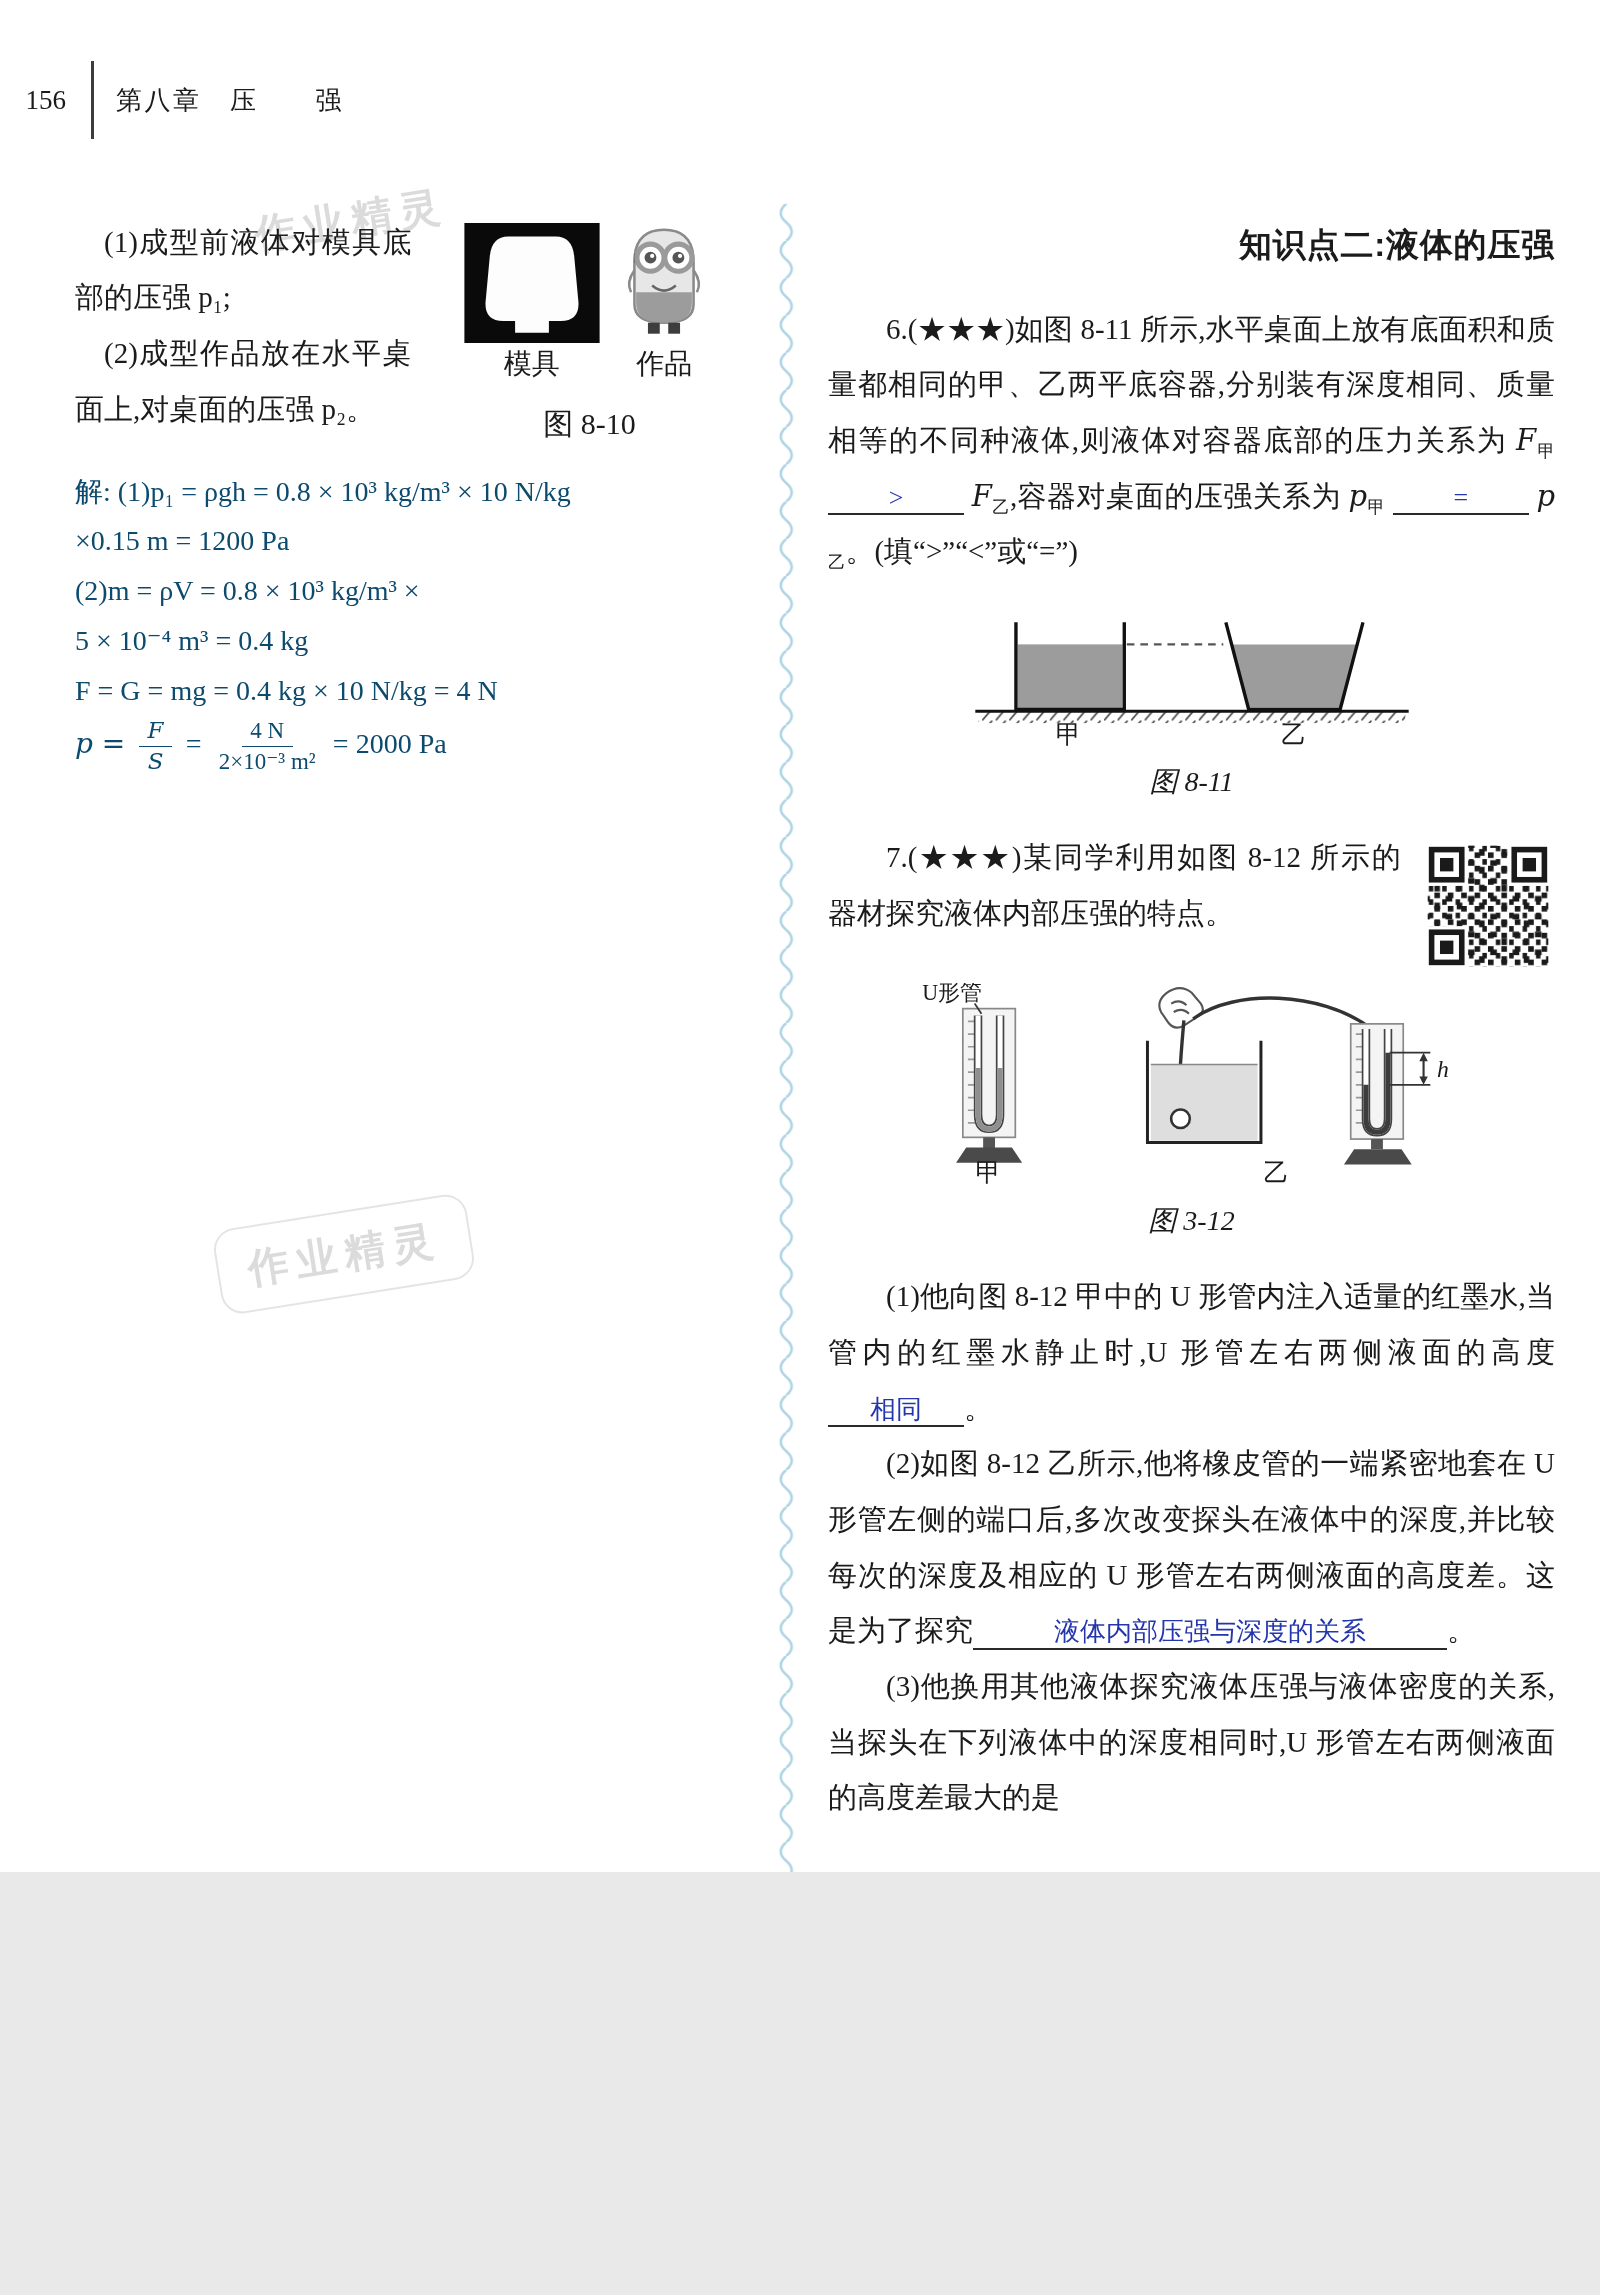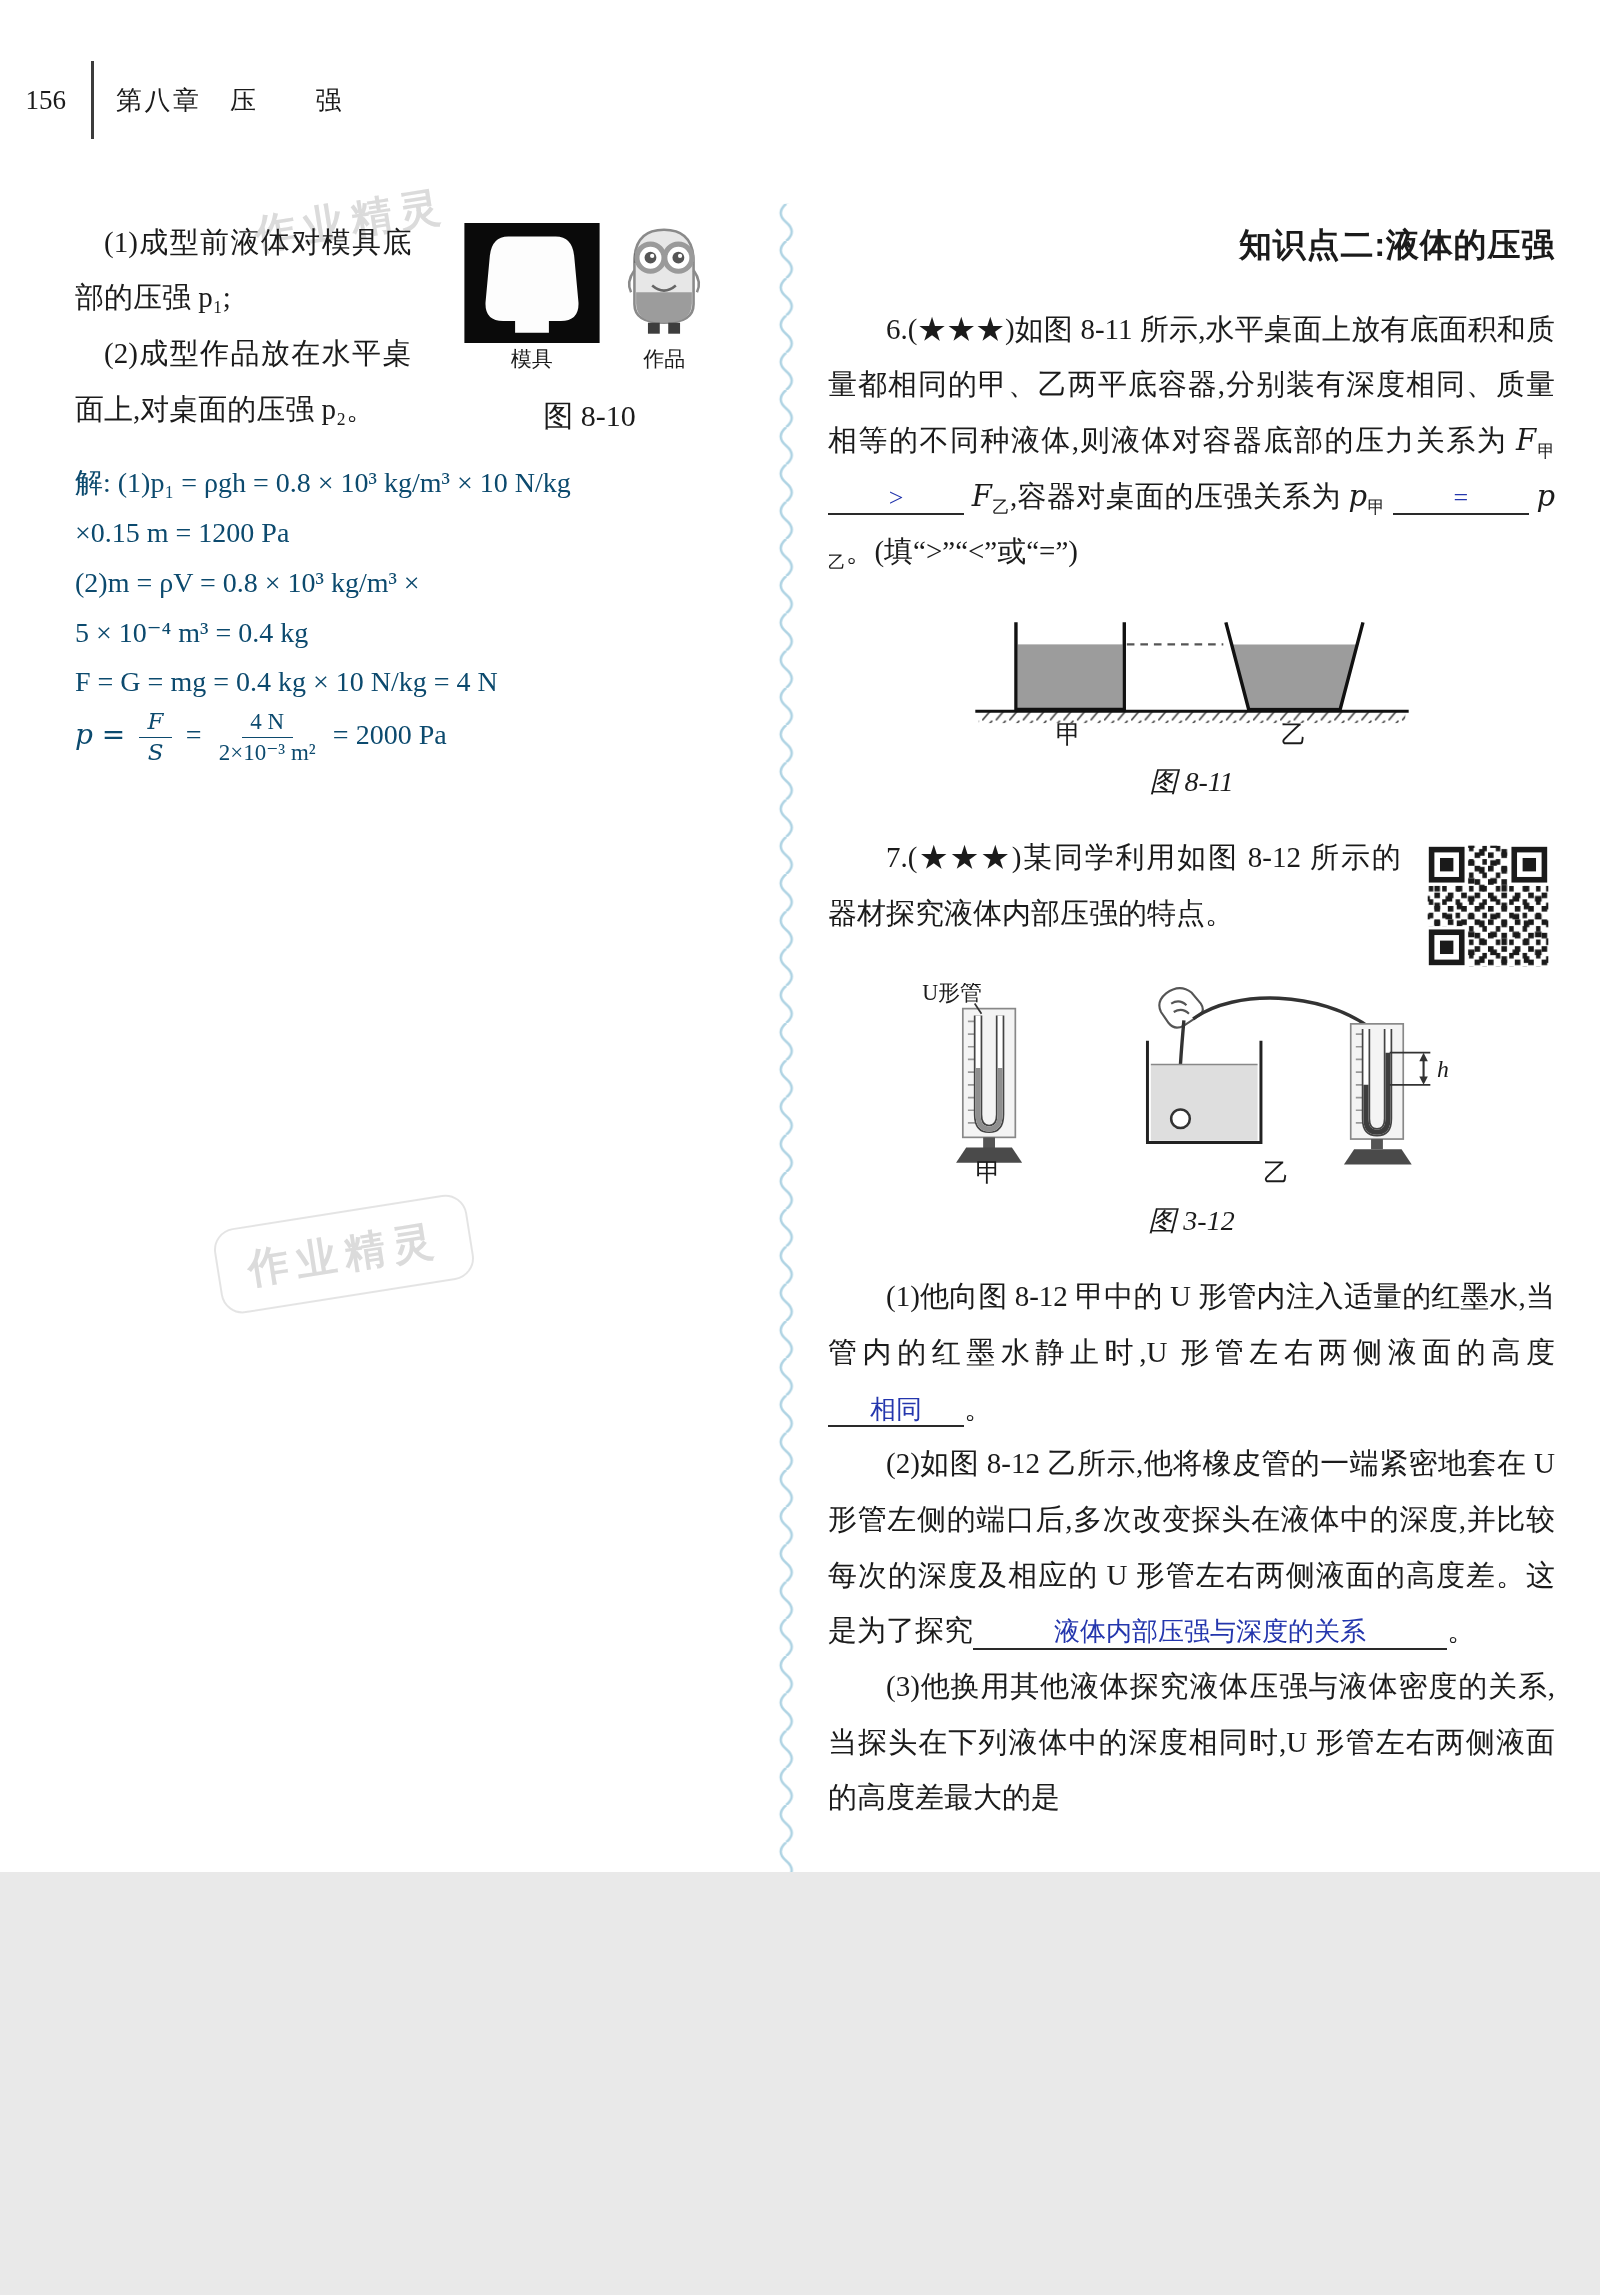--- a/index.html
+++ b/index.html
@@ -18,21 +18,21 @@
   .divider{position:absolute;left:771px;top:203px;width:25.4px;height:1965px;}
 
   .para{margin:0;text-indent:2em;}
   .subq{margin:0;text-indent:1em;}
 
   .prob5-row{display:flex;gap:8.5px;margin-top:1.7px;}
   .prob5-qs{flex:1;}
   .fig810{width:339px;flex:none;padding-top:8.5px;}
   .fig810-imgs{display:flex;gap:13.6px;align-items:flex-end;justify-content:center;}
   .fig-item{display:flex;flex-direction:column;align-items:center;gap:3.4px;}
-  .fig-label{font-size:21px;line-height:1.2;text-indent:0;}
+  .fig-label{font-size:28px;line-height:1.2;text-indent:0;}
   .fig810 .fig-caption{text-align:center;font-size:30px;margin-top:15.2px;text-indent:0;}
 
   .solution{color:#0c4a6e;margin-top:13.6px;font-size:28px;line-height:1.78;}
   .sol-line{margin:0;text-indent:0;}
   .frac{display:inline-flex;flex-direction:column;align-items:center;vertical-align:middle;margin:0 6.8px;font-size:0.82em;line-height:1.3;}
   .frac .num{border-bottom:1.7px solid currentColor;padding:0 8.5px;}
   .frac .den{padding:0 3.4px;}
 
   .kp-heading{font-family:"Liberation Sans","DejaVu Sans",sans-serif;font-weight:bold;
               font-size:33px;margin:0 0 25.4px 0;letter-spacing:0.8px;text-align:right;}

